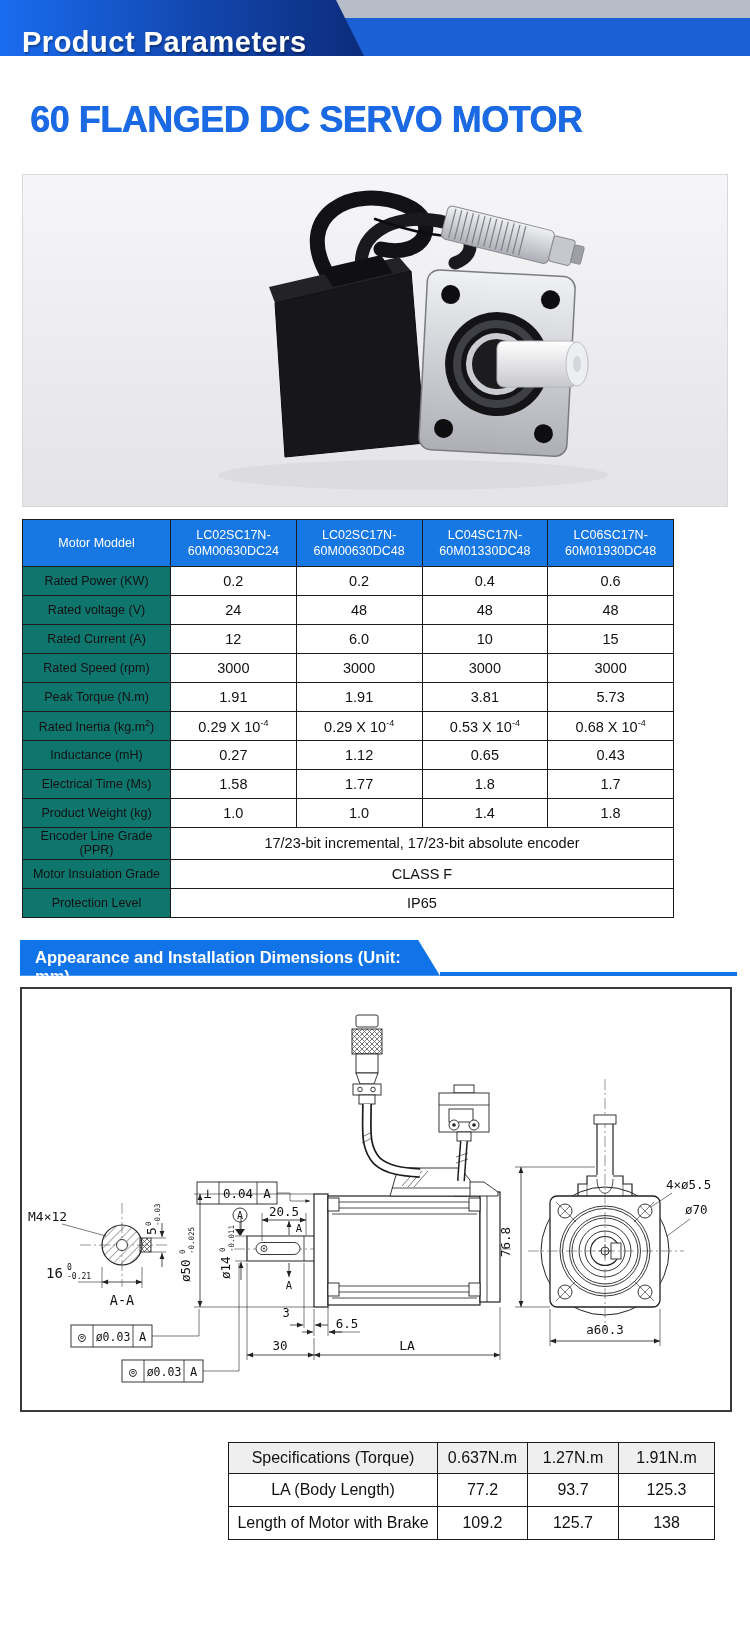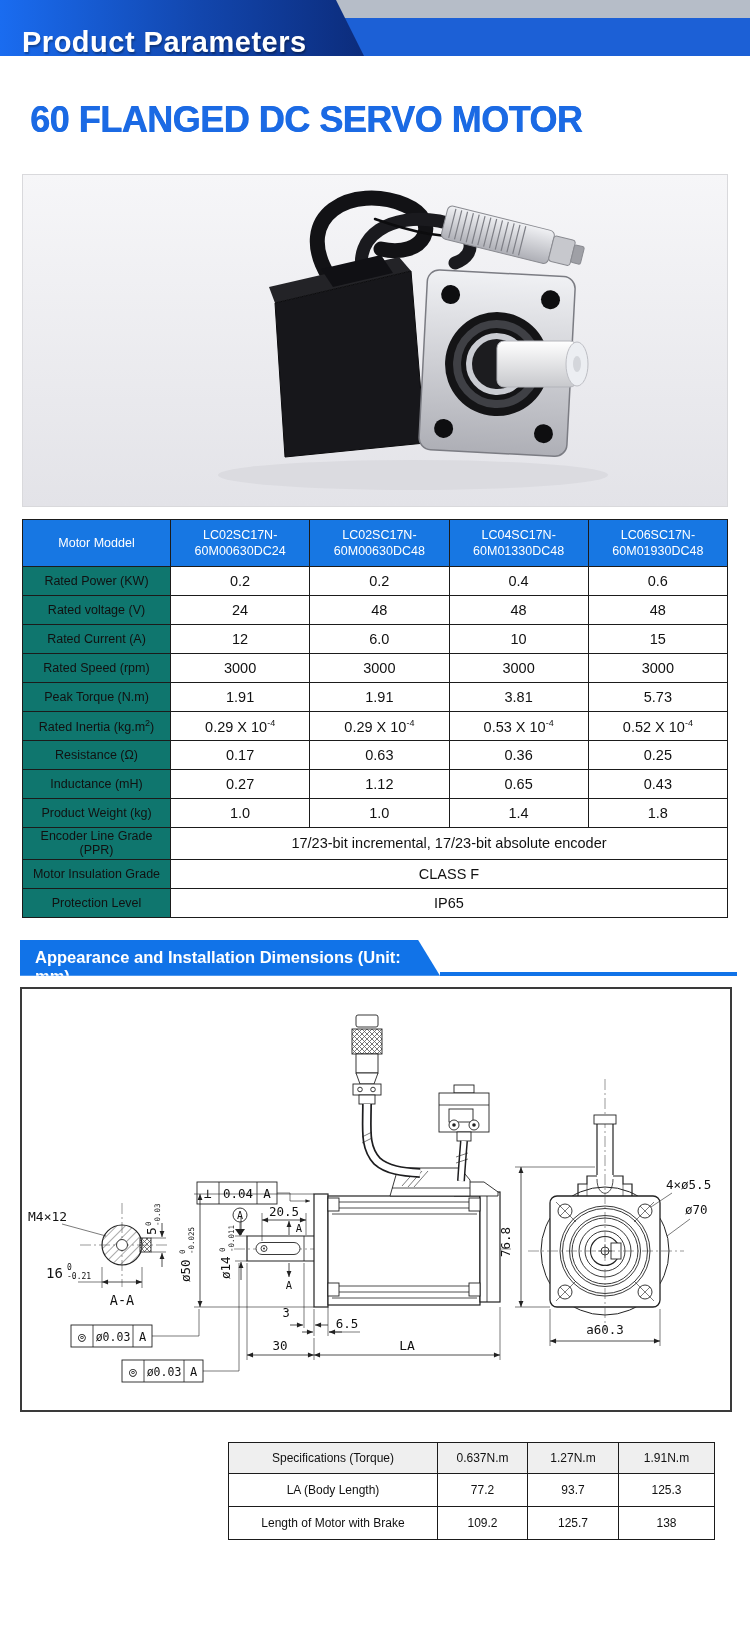--- a/index.html
+++ b/index.html
@@ -18,21 +18,21 @@
   
   .title{margin:46px 0 0 30px;color:#1b6ae4;font-size:36px;font-weight:700;letter-spacing:-.5px;line-height:1;
     text-shadow:.6px 0 0 #1b6ae4;}
 
   
   .photo{margin:36px 0 0 22px;width:706px;height:333px;border:1px solid #d9d9dc;box-sizing:border-box;
     background:linear-gradient(180deg,#f5f5f7,#e5e5e9);}
 
   
   table{border-collapse:collapse;}
-  .spec{table-layout:fixed;width:706px;margin:12px 16px 0 22px;}
+  .spec{table-layout:fixed;width:652px;margin:12px 16px 0 22px;}
   .spec th,.spec td{border:1px solid #1b1b1b;text-align:center;vertical-align:middle;padding:1px 2px;}
   .spec tr.hd th{background:#1777e3;color:#fff;font-weight:400;height:44px;font-size:12.5px;line-height:1.3;}
   .spec td{height:26px;font-size:14.5px;}
   .spec td.lbl{background:#0f766e;font-size:12.5px;line-height:1.15;}
   .spec tr.tall td{height:36px;}
   sup.s{font-size:9px;vertical-align:super;}
 
   
   .sec{position:relative;height:36px;margin:22px 0 0 20px;width:717px;}
   .sec .flag2{position:absolute;left:0;top:0;width:420px;height:36px;background:#1173e8;
@@ -45,21 +45,21 @@
   .draw svg text{font-family:"DejaVu Sans Mono","Liberation Mono",monospace;fill:#111;}
   .ln{stroke:#222;stroke-width:1.2;fill:none;}
   .l2{stroke:#222;stroke-width:.8;fill:none;}
   .thin{stroke:#222;stroke-width:.6;fill:none;}
   .cl{stroke:#555;stroke-width:.6;fill:none;stroke-dasharray:11 3 2 3;}
   .wf{fill:#fff;stroke:#222;stroke-width:1.2;}
   .wf2{fill:#fff;stroke:#222;stroke-width:.9;}
 
   
   .bt{table-layout:fixed;margin:30px 0 0 228px;width:486px;}
-  .bt th,.bt td{border:1px solid #1b1b1b;text-align:center;vertical-align:middle;font-size:12px;padding:0;}
+  .bt th,.bt td{border:1px solid #1b1b1b;text-align:center;vertical-align:middle;font-size:16px;padding:0;}
   .bt th{background:#efefef;font-weight:400;height:30px;}
   .bt td{height:32px;}
 </style>
 </head>
 <body>
 
 <div class="banner">
   <div class="strip-gray"></div>
   <div class="strip-blue"></div>
   <div class="flag">
@@ -170,35 +170,35 @@
     <td>1.91</td>
     <td>1.91</td>
     <td>3.81</td>
     <td>5.73</td>
   </tr>
   <tr>
     <td class="lbl"><span>Rated Inertia (kg.m</span><sup class="s">2</sup><span>)</span></td>
     <td><span>0.29 X 10</span><sup class="s">-4</sup></td>
     <td><span>0.29 X 10</span><sup class="s">-4</sup></td>
     <td><span>0.53 X 10</span><sup class="s">-4</sup></td>
-    <td><span>0.52 X 10</span><sup class="s">-4</sup></td>
-  </tr>
-  <tr>
-    <td class="lbl">Resistance (Ω)</td>
-    <td>0.17</td>
-    <td>0.63</td>
-    <td>0.36</td>
-    <td>0.25</td>
+    <td><span>0.68 X 10</span><sup class="s">-4</sup></td>
   </tr>
   <tr>
     <td class="lbl">Inductance (mH)</td>
     <td>0.27</td>
     <td>1.12</td>
     <td>0.65</td>
     <td>0.43</td>
+  </tr>
+  <tr>
+    <td class="lbl">Electrical Time (Ms)</td>
+    <td>1.58</td>
+    <td>1.77</td>
+    <td>1.8</td>
+    <td>1.7</td>
   </tr>
   <tr>
     <td class="lbl">Product Weight (kg)</td>
     <td>1.0</td>
     <td>1.0</td>
     <td>1.4</td>
     <td>1.8</td>
   </tr>
   <tr>
     <td class="lbl">Encoder Line Grade (PPR)</td>

